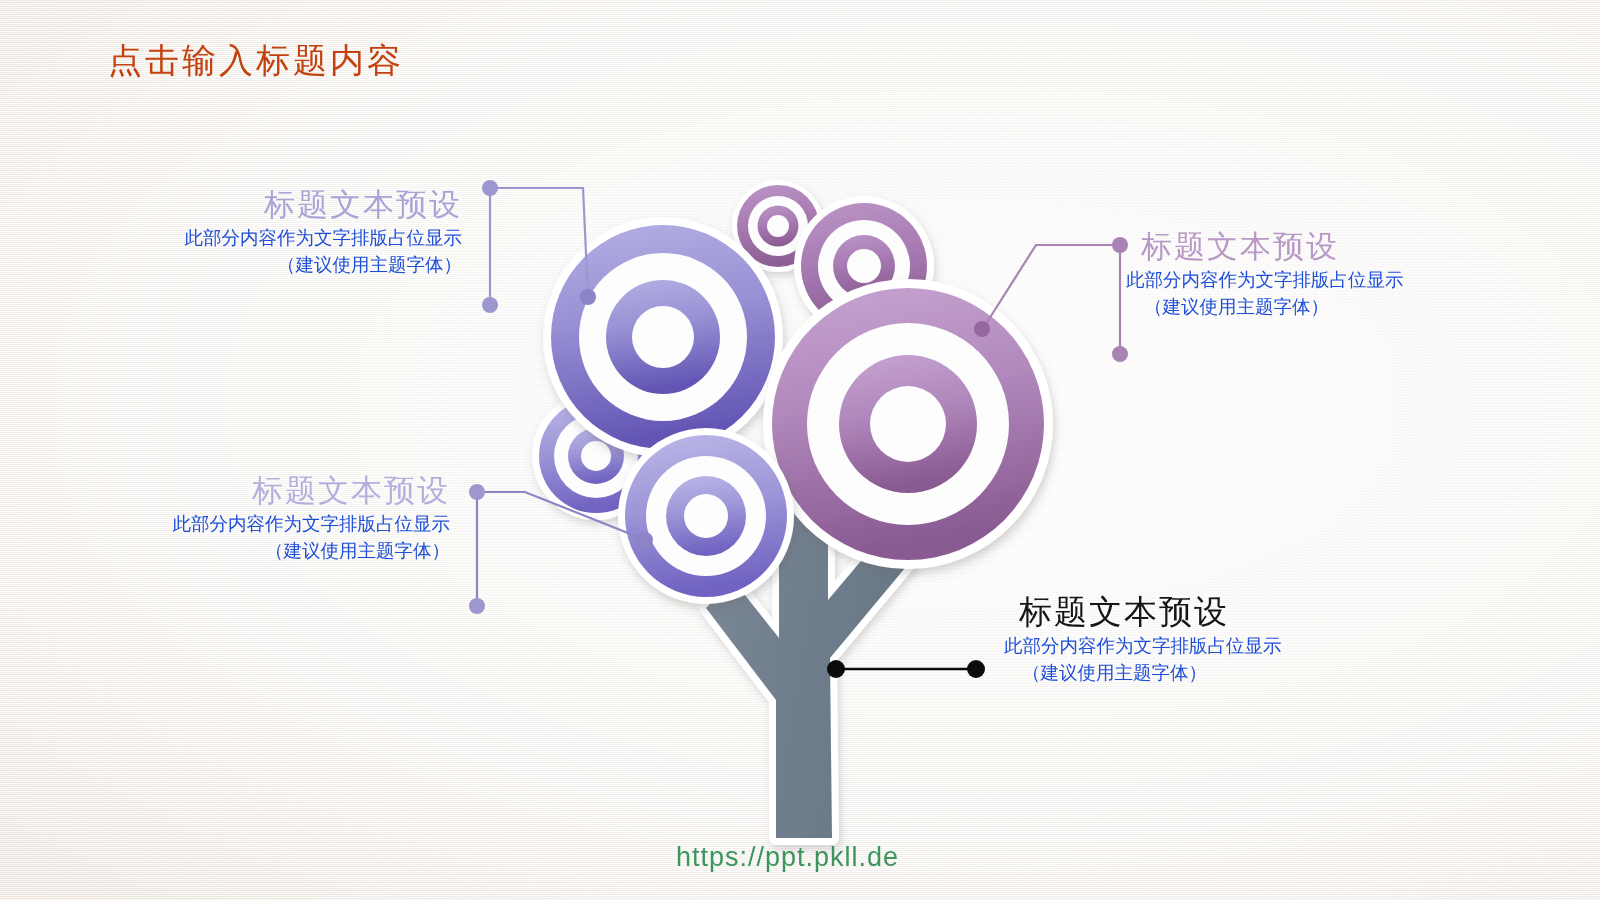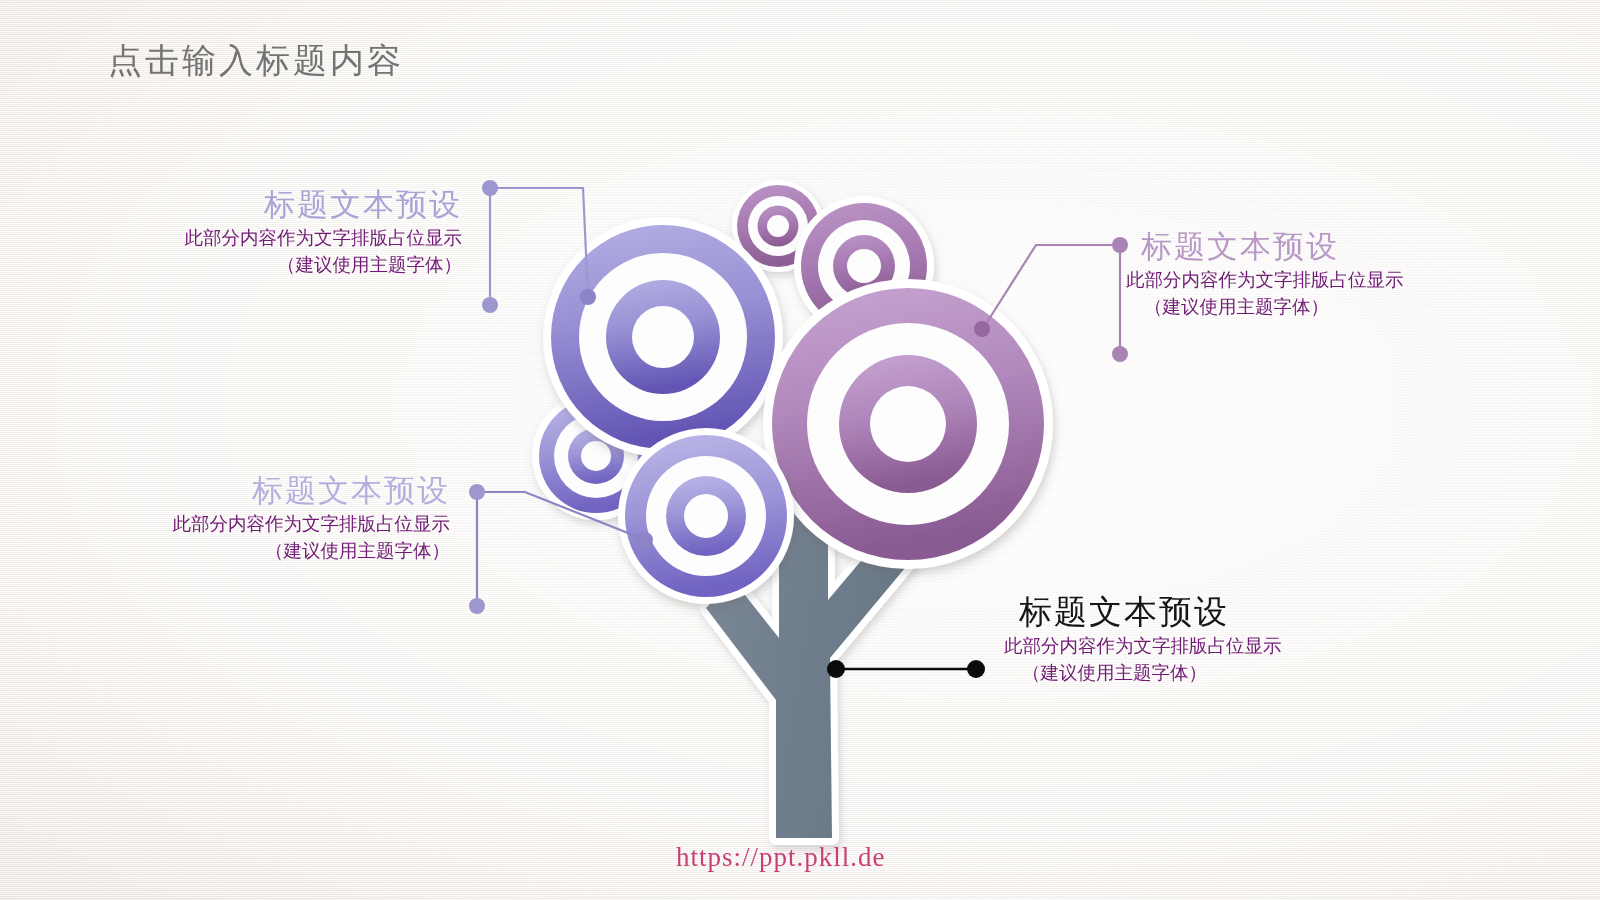--- a/index.html
+++ b/index.html
@@ -43,50 +43,50 @@
         rgba(255,255,255,0.45) 42%,
         rgba(232,223,214,0.35) 72%,
         rgba(214,202,190,0.58) 100%);
   }
 
   
   #slide-title{
     position:absolute;left:108px;top:38px;
     font-family:"Liberation Sans", sans-serif;
     font-size:34px;letter-spacing:3px;
-    color:#737373;font-weight:400;white-space:nowrap;
+    color:#c2410c;font-weight:400;white-space:nowrap;
   }
 
   
   #tree{position:absolute;left:0;top:0;width:1600px;height:900px;}
 
   
   .callout{position:absolute;}
   .callout .ttl{
     font-family:"Liberation Serif", serif;
     font-size:31px;letter-spacing:2px;white-space:nowrap;line-height:1.25;margin-left:15px;
   }
   .callout .body{
     font-family:"Liberation Serif", serif;
-    font-size:18.5px;color:#701a75;line-height:1.45;white-space:nowrap;
+    font-size:18.5px;color:#1d4ed8;line-height:1.45;white-space:nowrap;
   }
   .callout.r-align{text-align:right;}
   .callout.l-align{text-align:left;}
 
   #callout-tl{left:0px;top:186px;width:462px;}
   #callout-bl{left:0px;top:472px;width:450px;}
   #callout-tr{left:1126px;top:228px;width:420px;}
   #callout-br{left:1004px;top:592px;width:420px;}
 
   
   #watermark{
     position:absolute;left:676px;top:842px;
-    font-family:Liberation Serif, serif;
+    font-family:Liberation Sans, sans-serif;
     font-size:27px;letter-spacing:1px;
-    color:#be185d;opacity:.82;white-space:nowrap;
+    color:#15803d;opacity:.82;white-space:nowrap;
   }
 </style>
 </head>
 <body>
 
 <div id="slide">
 
   <div id="bg-texture"></div>
   <div id="bg-vignette"></div>
 

